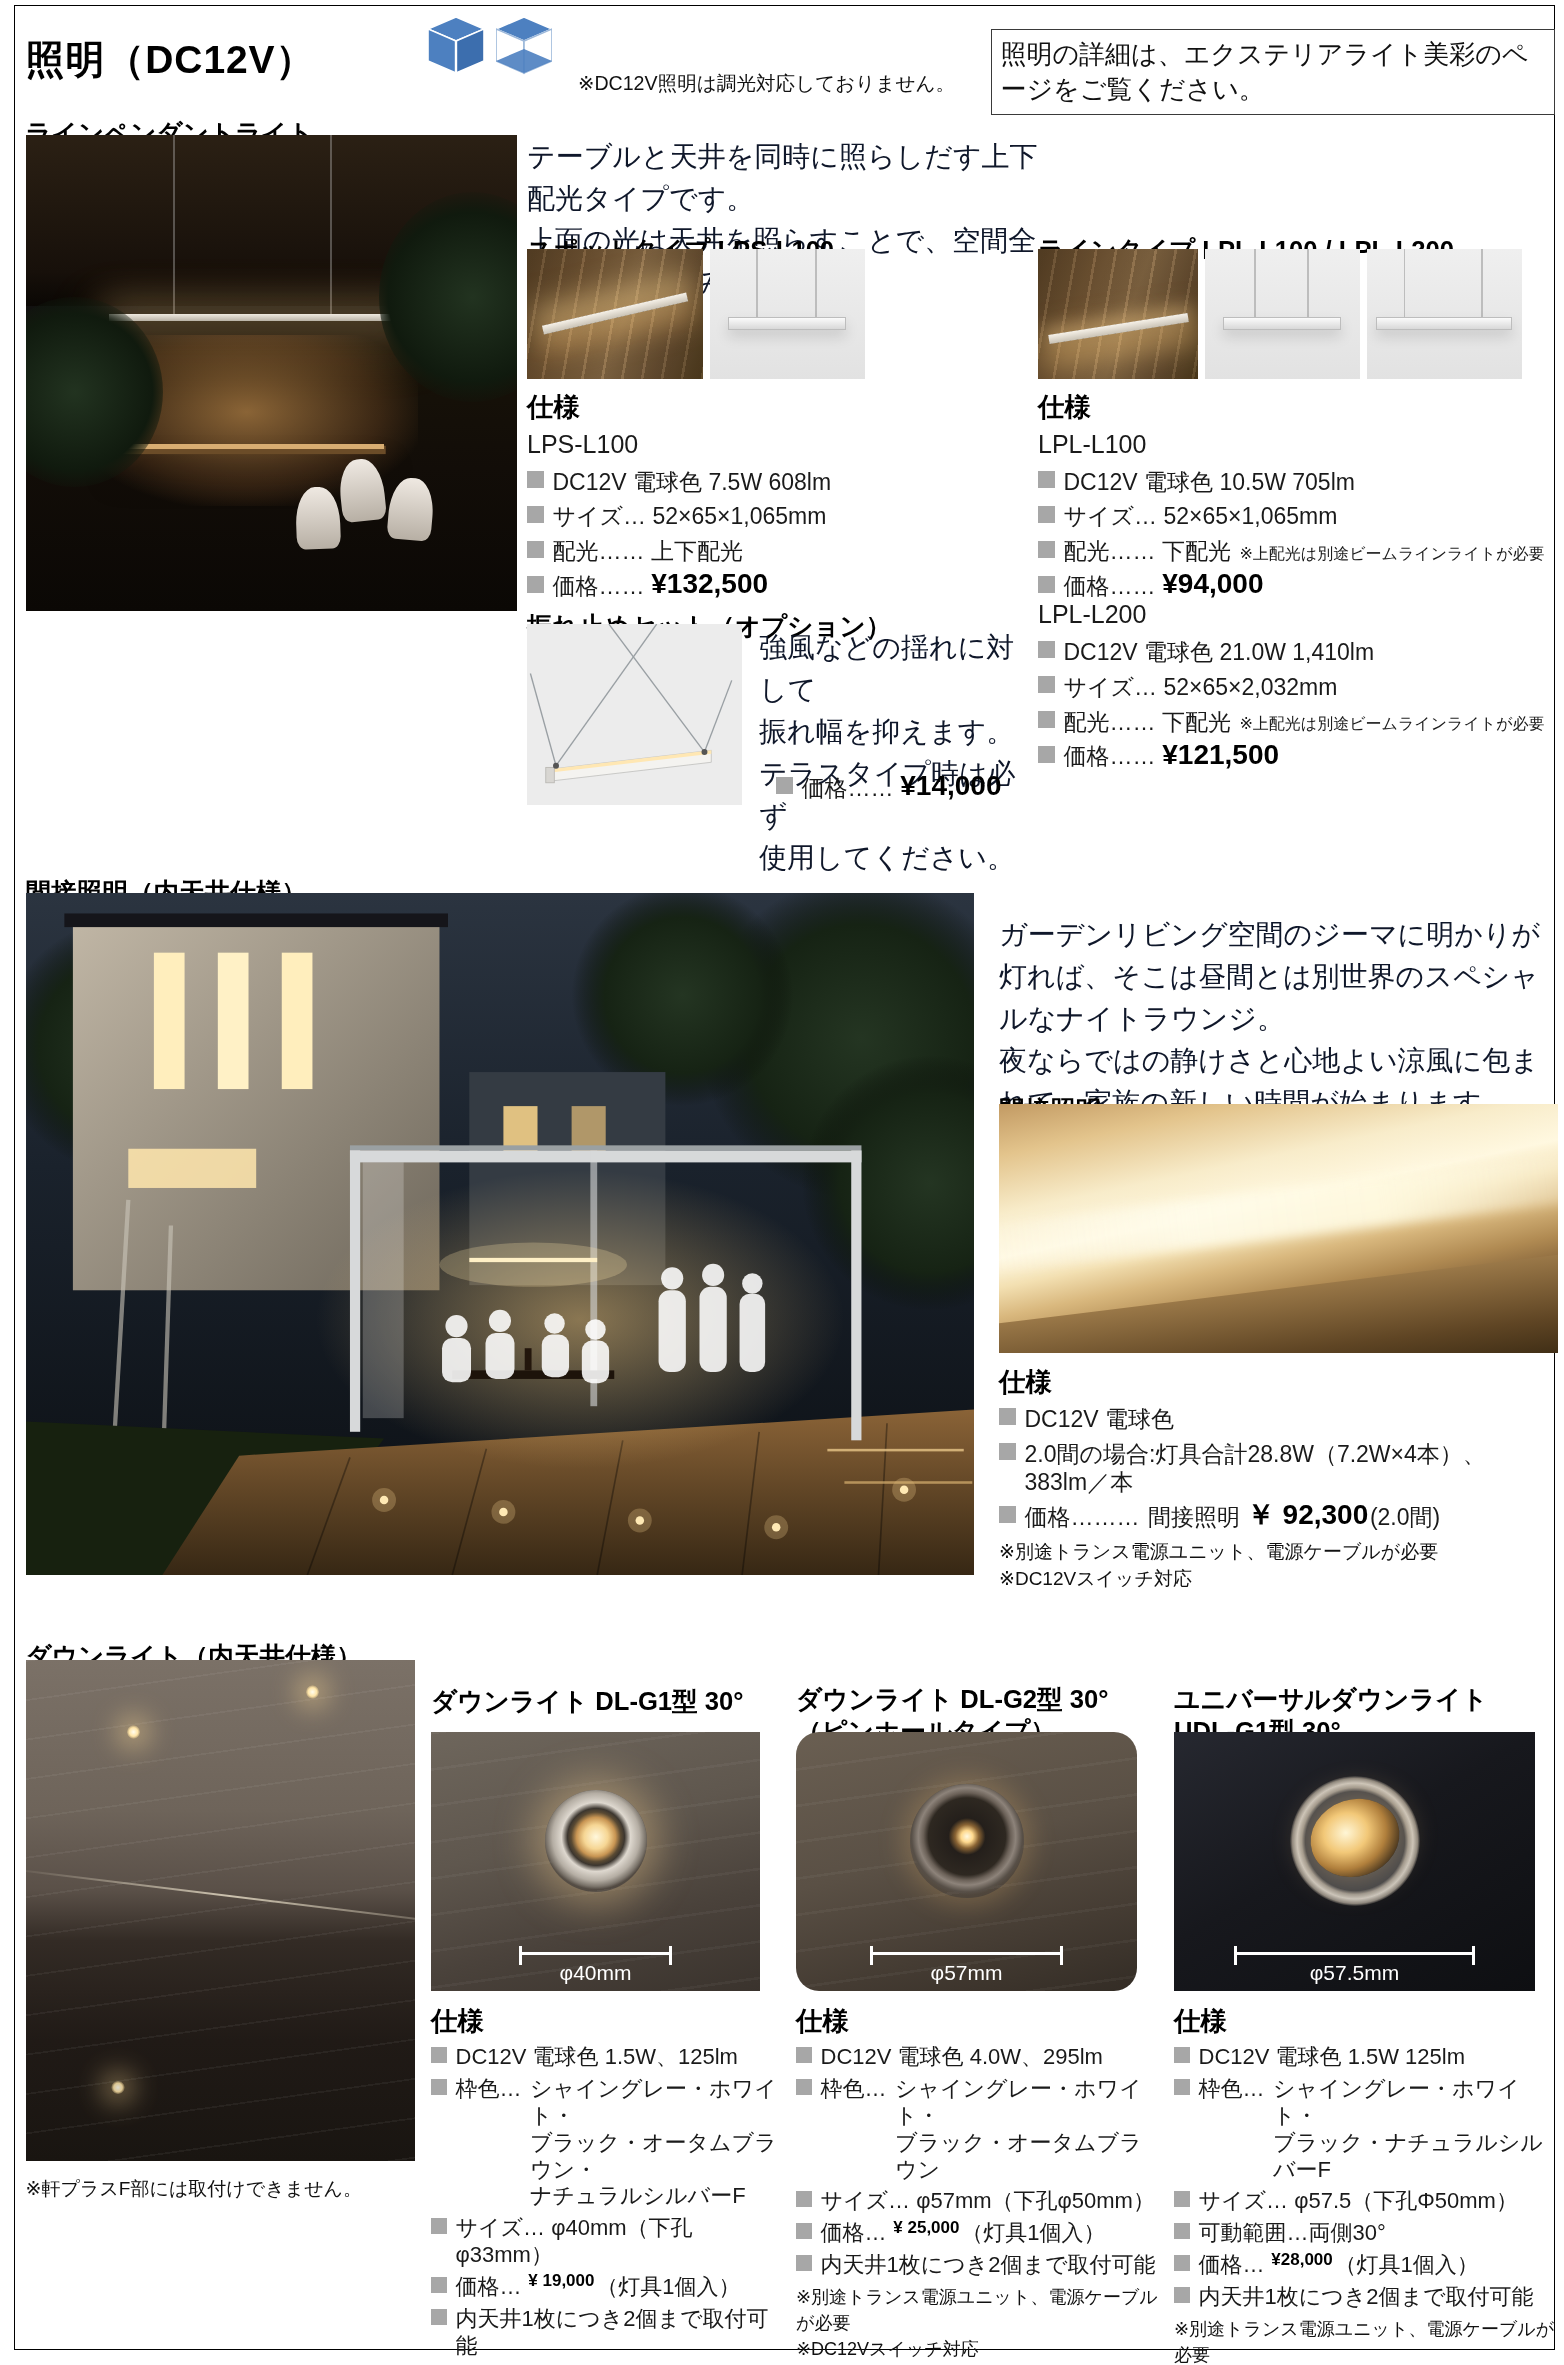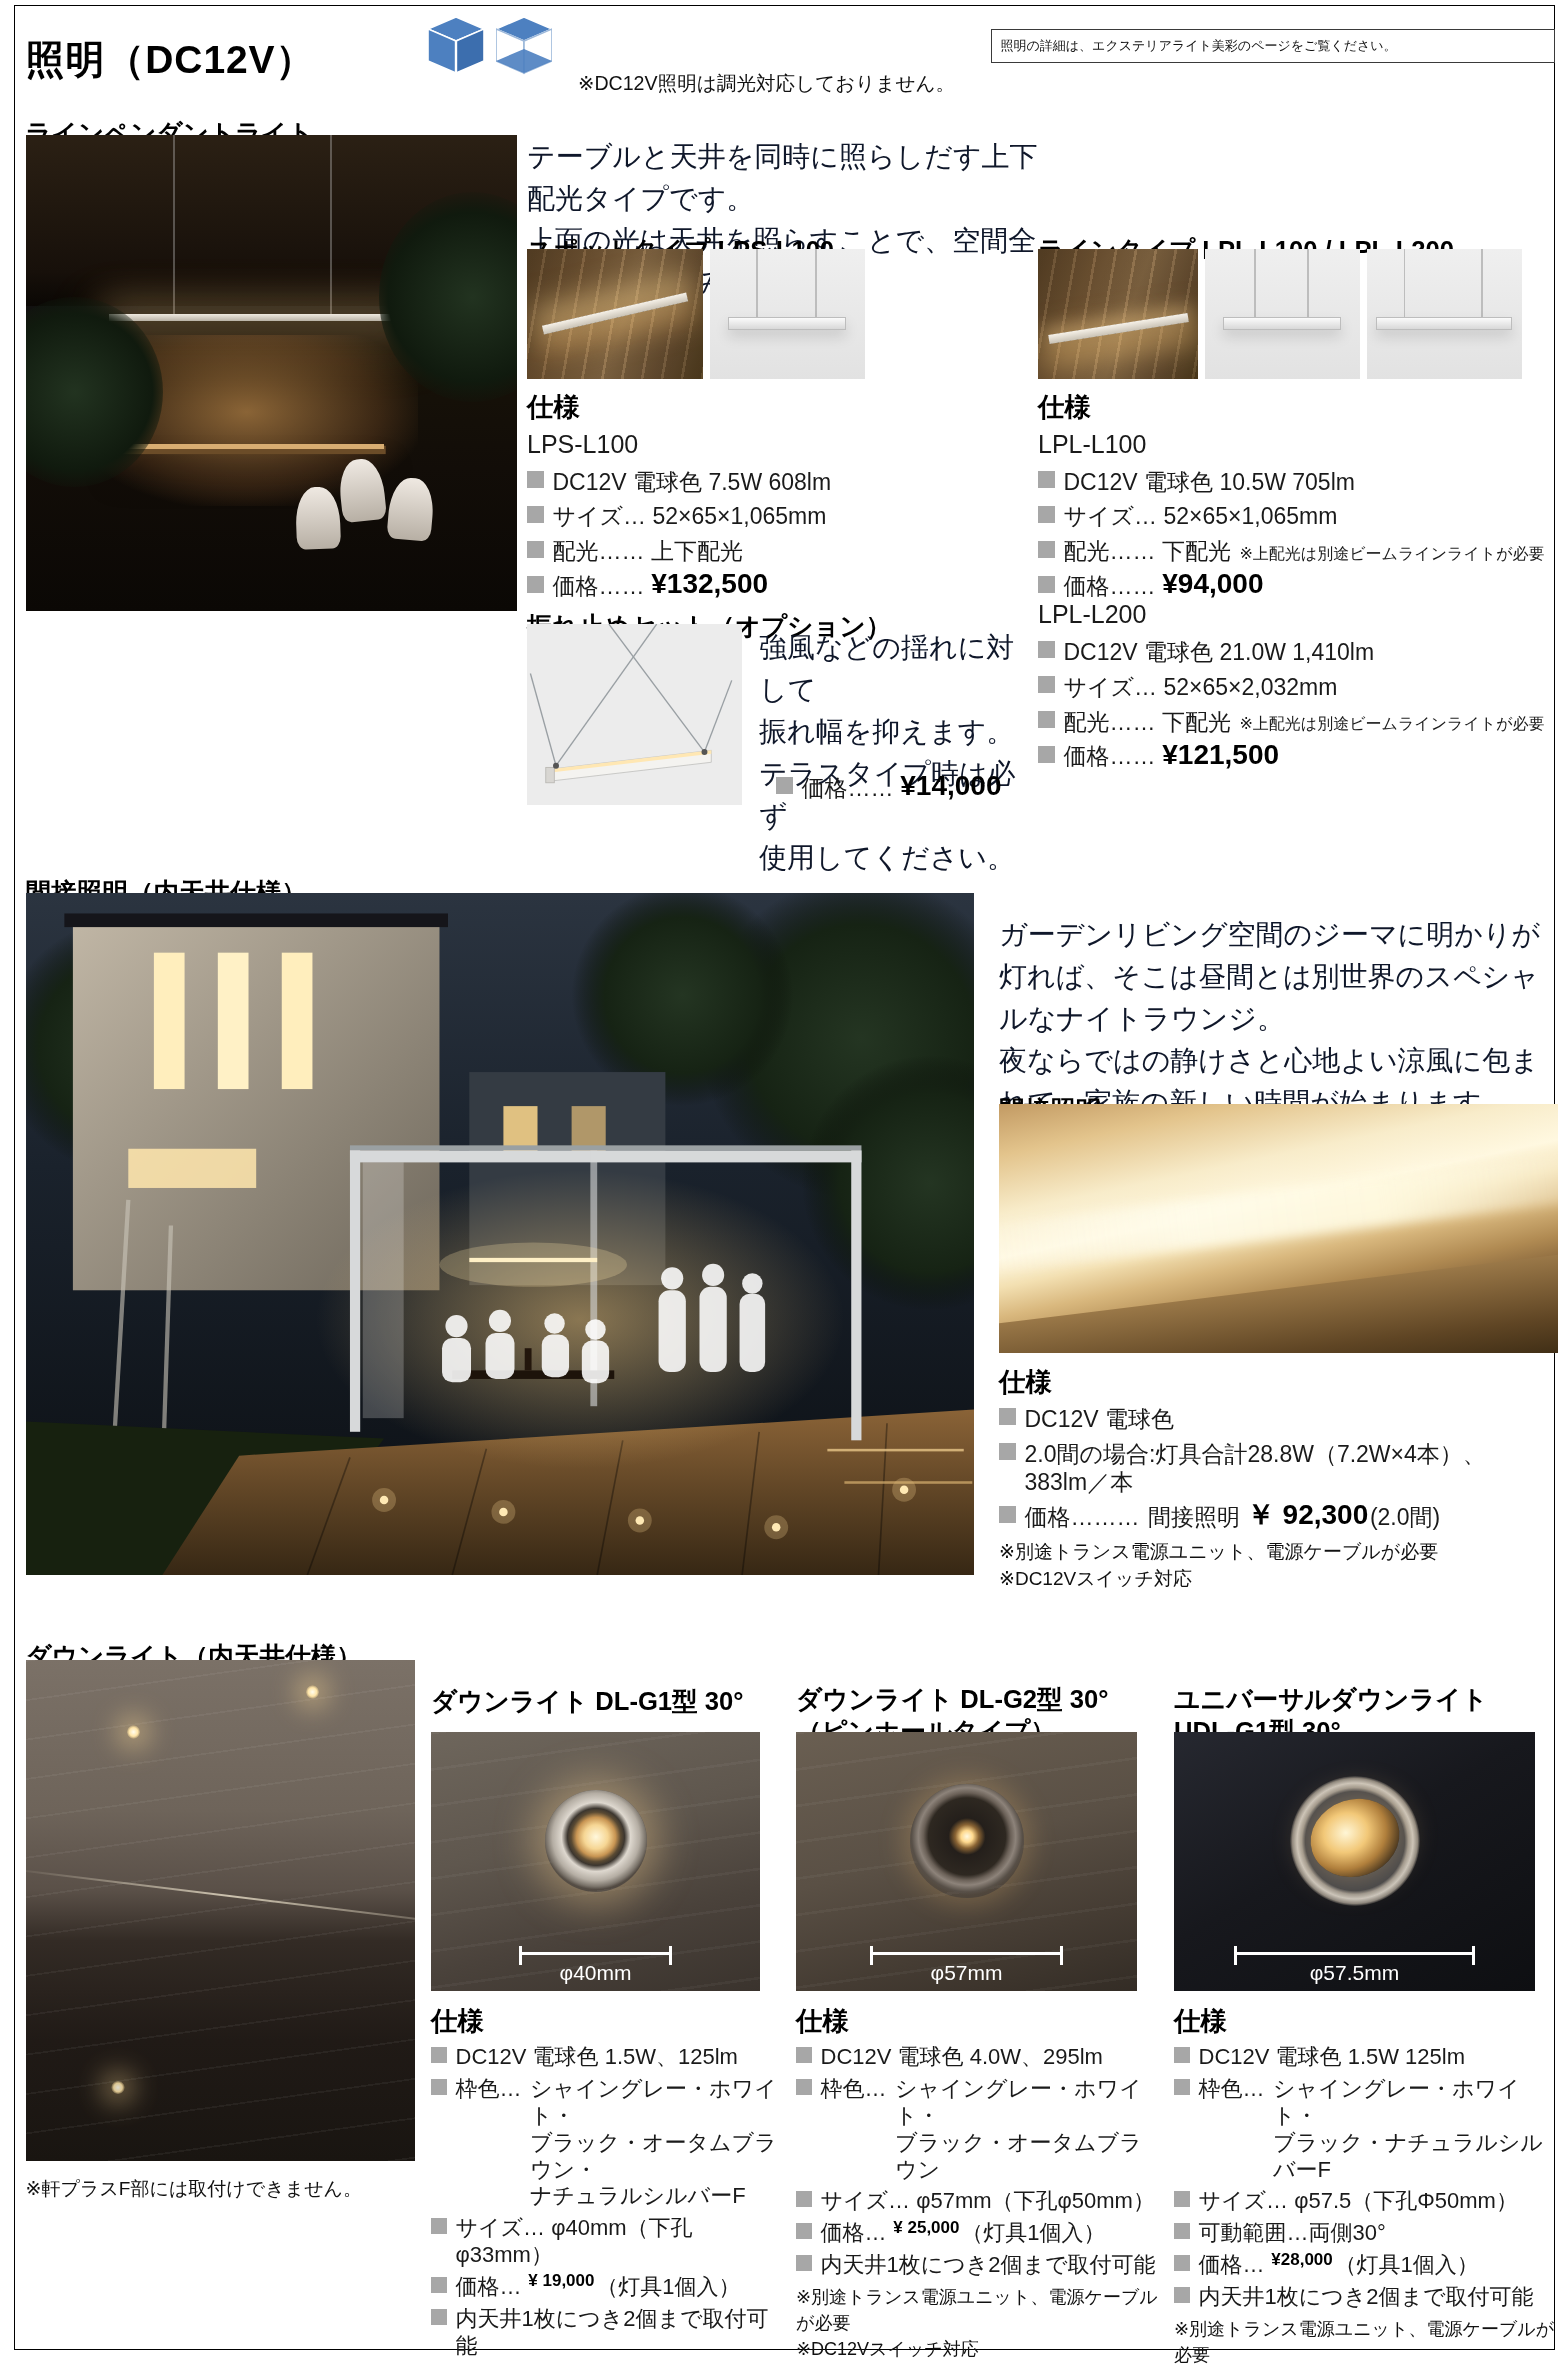--- a/index.html
+++ b/index.html
@@ -1,21 +1,21 @@
 <!DOCTYPE html>
 <html style="font-size:13.6px"><head>
 <meta charset="utf-8">
 <style>
   html,body{margin:0;padding:0;background:#fff;font-family:"Liberation Sans","DejaVu Sans",sans-serif;color:#1a1a1a;}
   .page{position:relative;width:1565px;height:2366px;background:#fff;overflow:hidden;}
   .abs{position:absolute;}
   .frame{position:absolute;left:13.6px;top:5.1px;width:1539px;height:2343px;border:1.7px solid #000;}
   .pagetitle{font-size:39px;font-weight:800;letter-spacing:0.9px;color:#000;line-height:1;}
   .dimnote{font-size:19.6px;color:#111;}
-  .infobox{width:545px;border:1.7px solid #3a3a3a;font-size:13px;padding:6.8px 8.5px;color:#111;background:#fff;}
+  .infobox{width:545px;border:1.7px solid #3a3a3a;font-size:26px;padding:6.8px 8.5px;color:#111;background:#fff;}
   .h30{font-size:25.6px;font-weight:700;color:#000;line-height:1.25;}
   .t26{font-size:28px;line-height:1.5;white-space:pre-line;color:#0f172a;}
   .nts{font-size:19px;line-height:1.45;white-space:pre-line;color:#111;}
   .spec-h{font-size:26.4px;font-weight:700;color:#000;margin:0 0 5.1px 0;}
   .model{font-size:25px;margin:3.4px 0 8.5px 0;}
   .sl{display:flex;align-items:flex-start;margin-bottom:6.8px;font-size:23px;line-height:1.22;color:#1a1a1a;}
   .sl .b{flex:none;width:17px;height:17px;background:#a7a7a7;margin:3.4px 8.5px 0 0;}
   .sl .lbl{flex:none;margin-right:8.5px;}
   .sl .price{font-weight:700;font-size:28px;line-height:1;margin:-1.7px 1.7px 0 6.8px;color:#000;}
   .sl .mini{font-size:16px;margin-left:8.5px;padding-top:6.8px;white-space:nowrap;}
@@ -51,21 +51,21 @@
   .photo-cove{background:linear-gradient(168deg,#c29a63 0%,#e3c48c 14%,#f8ecca 30%,#fff8e0 42%,#f3e0b2 50%,#d9b87e 58%,#b08a52 68%,#7c5c36 78%,#58401f 88%,#3c2c14 100%);}
   .cv-streak{position:absolute;left:-6%;top:34%;width:115%;height:48px;transform:rotate(-7deg);background:linear-gradient(90deg,rgba(255,255,255,.1),rgba(255,252,235,.85) 35%,rgba(255,250,225,.9) 65%,rgba(255,255,255,.15));filter:blur(5.1px);}
   .cv-fascia{position:absolute;left:-4%;bottom:-16%;width:112%;height:42%;transform:rotate(-7deg);background:linear-gradient(180deg,#9a7848,#5f4524 60%,#3a2a13);}
   
   .photo-dlceil{background:linear-gradient(180deg,#7b7167 0%,#6e645a 30%,#5a5048 46%,#332b25 56%,#201a16 76%,#191511 100%);}
   .dc-tex{position:absolute;inset:0;background:repeating-linear-gradient(172deg,rgba(255,255,255,.05) 0 1.7px,transparent 1.7px 39px);}
   .dc-edge{position:absolute;left:-5%;top:47%;width:115%;height:1.7px;background:linear-gradient(90deg,transparent,rgba(255,245,220,.7),rgba(255,245,220,.15));transform:rotate(7deg);}
   .gl{position:absolute;width:13.6px;height:13.6px;border-radius:50%;background:radial-gradient(circle,#fffdf0 0%,#ffe5a8 45%,rgba(255,210,130,.25) 75%,transparent);box-shadow:0 0 25.6px 10.2px rgba(255,220,150,.45);}
   
   .photo-dl1{background:linear-gradient(165deg,#6e665c 0%,#5f574e 40%,#4a423b 70%,#3a332d 100%);}
-  .photo-dl2{background:linear-gradient(165deg,#6a5f52 0%,#5a5045 45%,#453c33 75%,#332c25 100%);}
+  .photo-dl2{background:linear-gradient(165deg,#6a5f52 0%,#5a5045 45%,#453c33 75%,#332c25 100%);border-radius:23px;}
   .photo-dl3{background:linear-gradient(150deg,#262830 0%,#17181d 45%,#0e0f12 100%);}
   .dltex{position:absolute;inset:0;background:repeating-linear-gradient(172deg,rgba(255,255,255,.04) 0 2.6px,transparent 2.6px 36px);}
   .dlfix{position:absolute;left:50%;top:42%;transform:translate(-50%,-50%);border-radius:50%;}
   .dlfix1{width:102px;height:102px;background:radial-gradient(circle at 50% 46%,#fff8dd 0%,#f6d694 16%,#c89553 26%,#5a4a33 33%,#3c362f 38%,#ded8cf 46%,#b5aea4 58%,#7b746b 66%,rgba(0,0,0,0) 70%);box-shadow:0 0 39px 12px rgba(255,215,150,.38);}
   .dlfix2{width:114px;height:114px;background:radial-gradient(circle at 50% 46%,#fff9e2 0%,#ffd98e 7%,#8a6434 14%,#241f1b 22%,#2e2821 46%,#6a6057 52%,#8d837a 58%,#574f47 66%,rgba(0,0,0,0) 70%);box-shadow:0 0 25.6px 6.8px rgba(255,200,120,.22);}
   .dlfix3{width:130px;height:130px;background:radial-gradient(circle,#3a3d44 54%,#9a958e 58%,#c9c4bc 63%,#8b857d 68%,rgba(0,0,0,0) 71%);}
   .gimbal{position:absolute;left:50%;top:50%;width:90px;height:77px;border-radius:50%;transform:translate(-50%,-54%) rotate(-18deg);background:radial-gradient(ellipse at 42% 40%,#fff6d6 0%,#f2c878 30%,#b07f3c 55%,#4e3a20 75%,#2c2214 100%);box-shadow:0 0 31px 8.5px rgba(255,210,140,.3);}
   .measure{position:absolute;bottom:14%;height:0;border-top:3.4px solid #fff;}
   .measure::before,.measure::after{content:"";position:absolute;top:-8.5px;width:2.6px;height:19px;background:#fff;}
   .measure::before{left:-0.9px;}.measure::after{right:-0.9px;}

